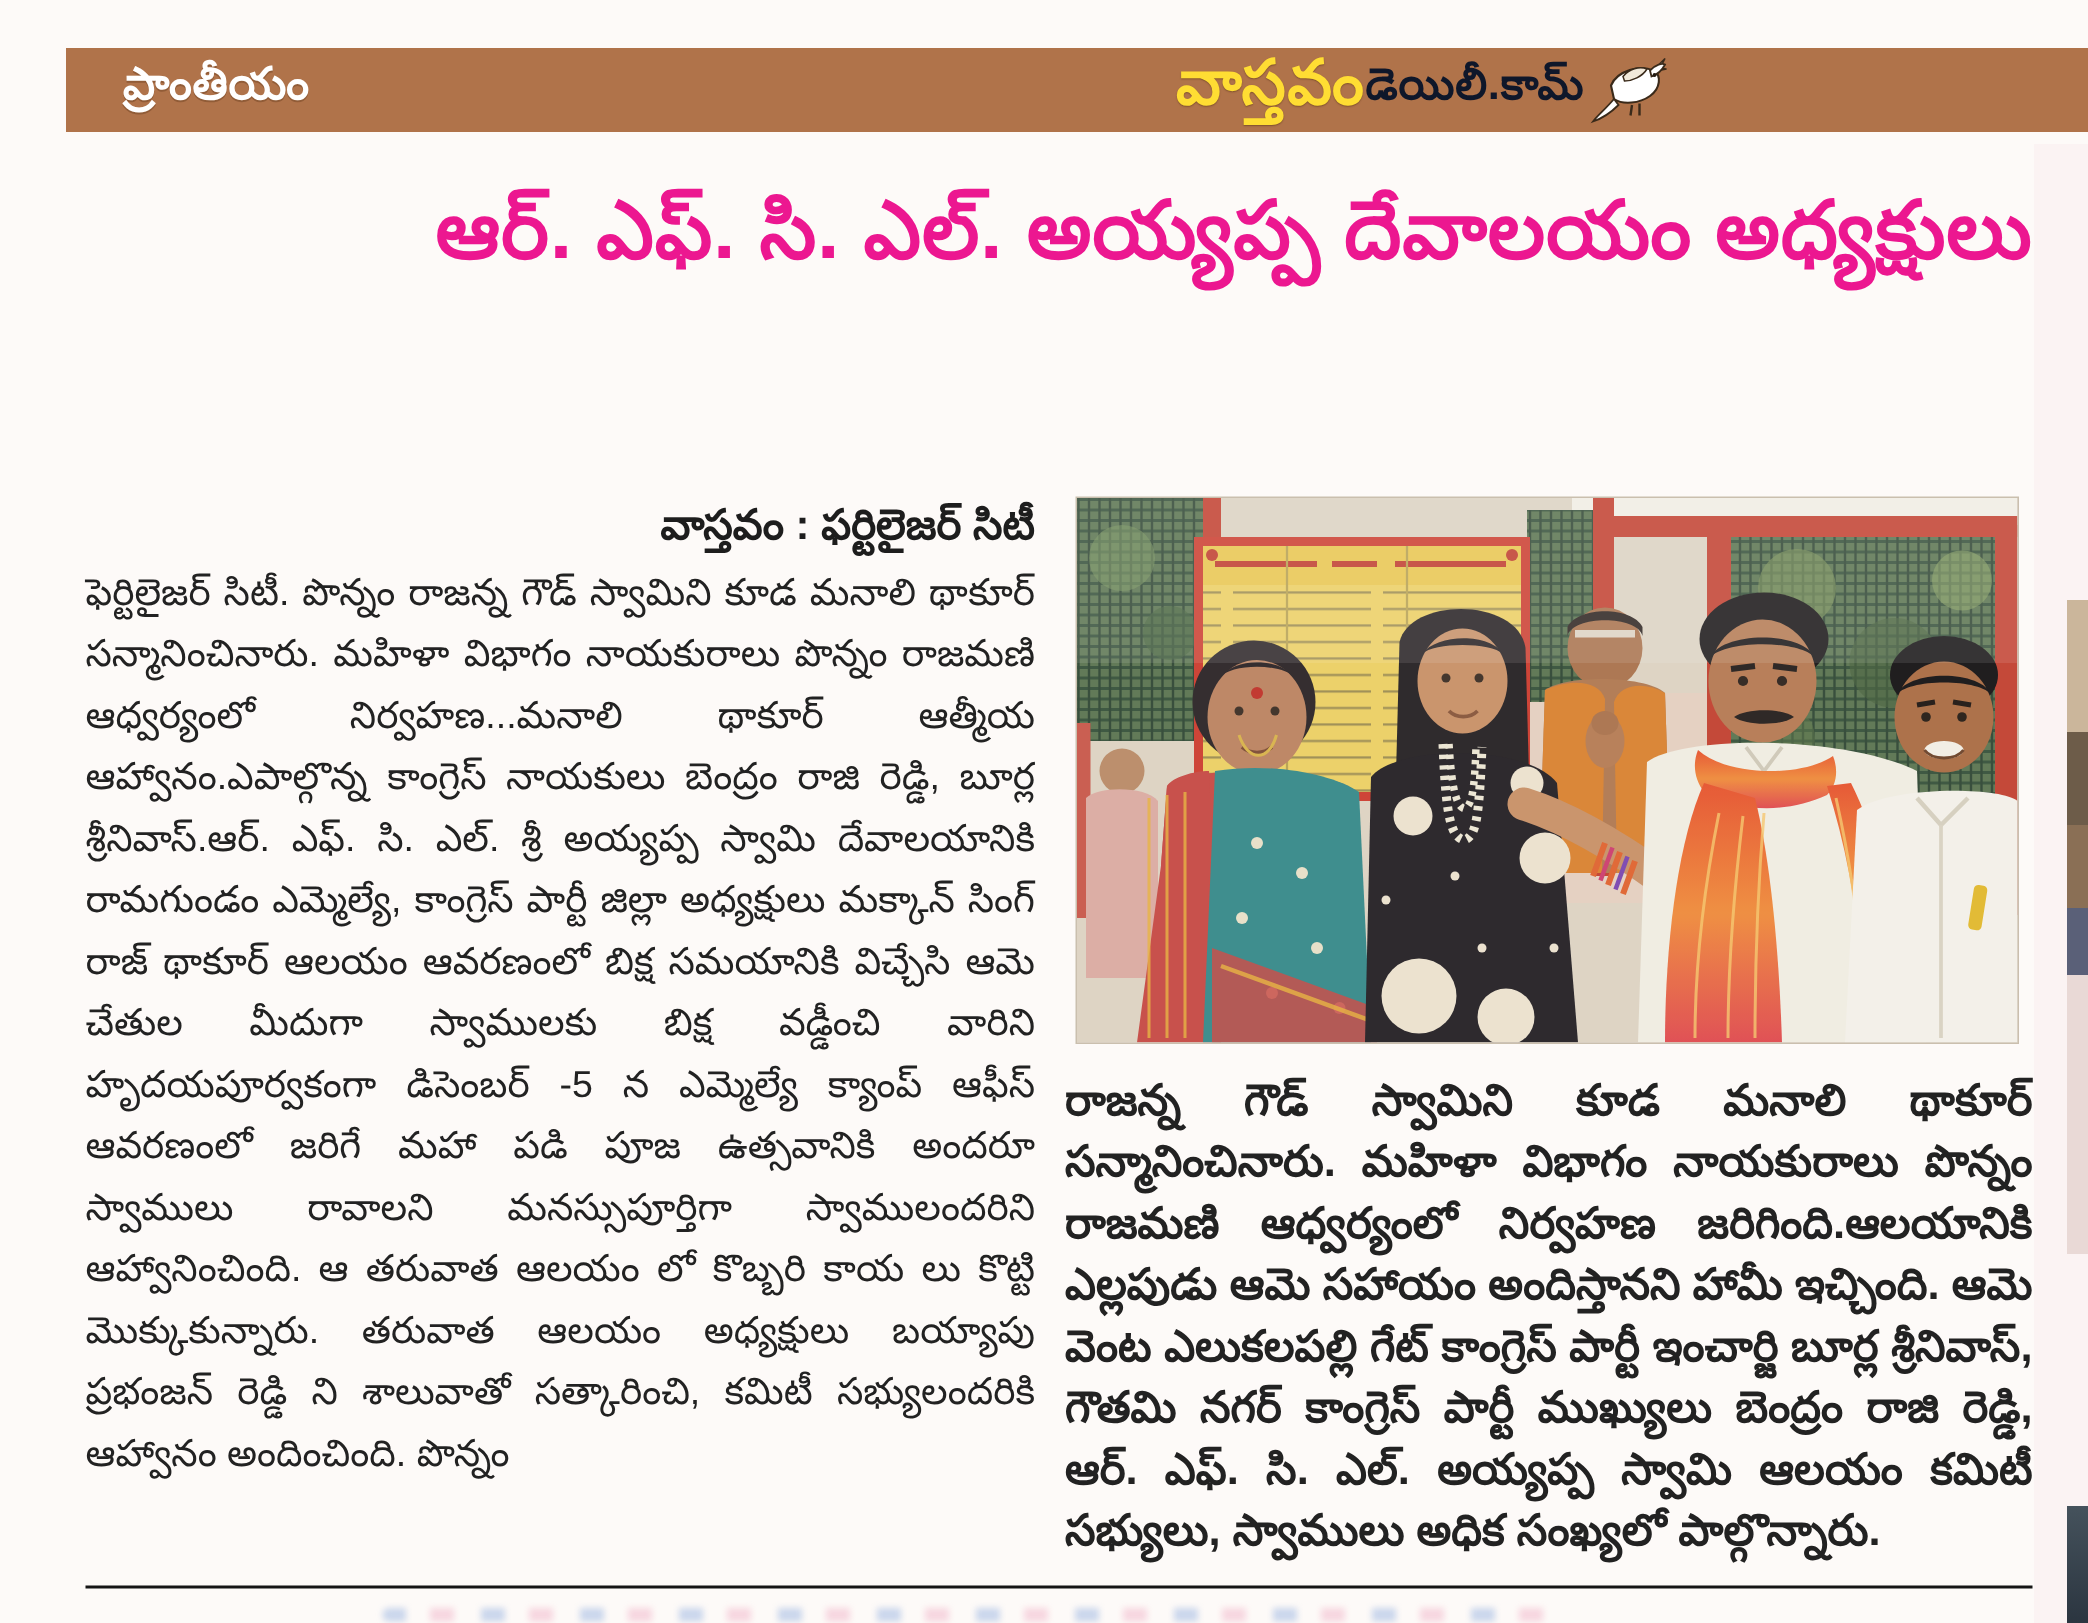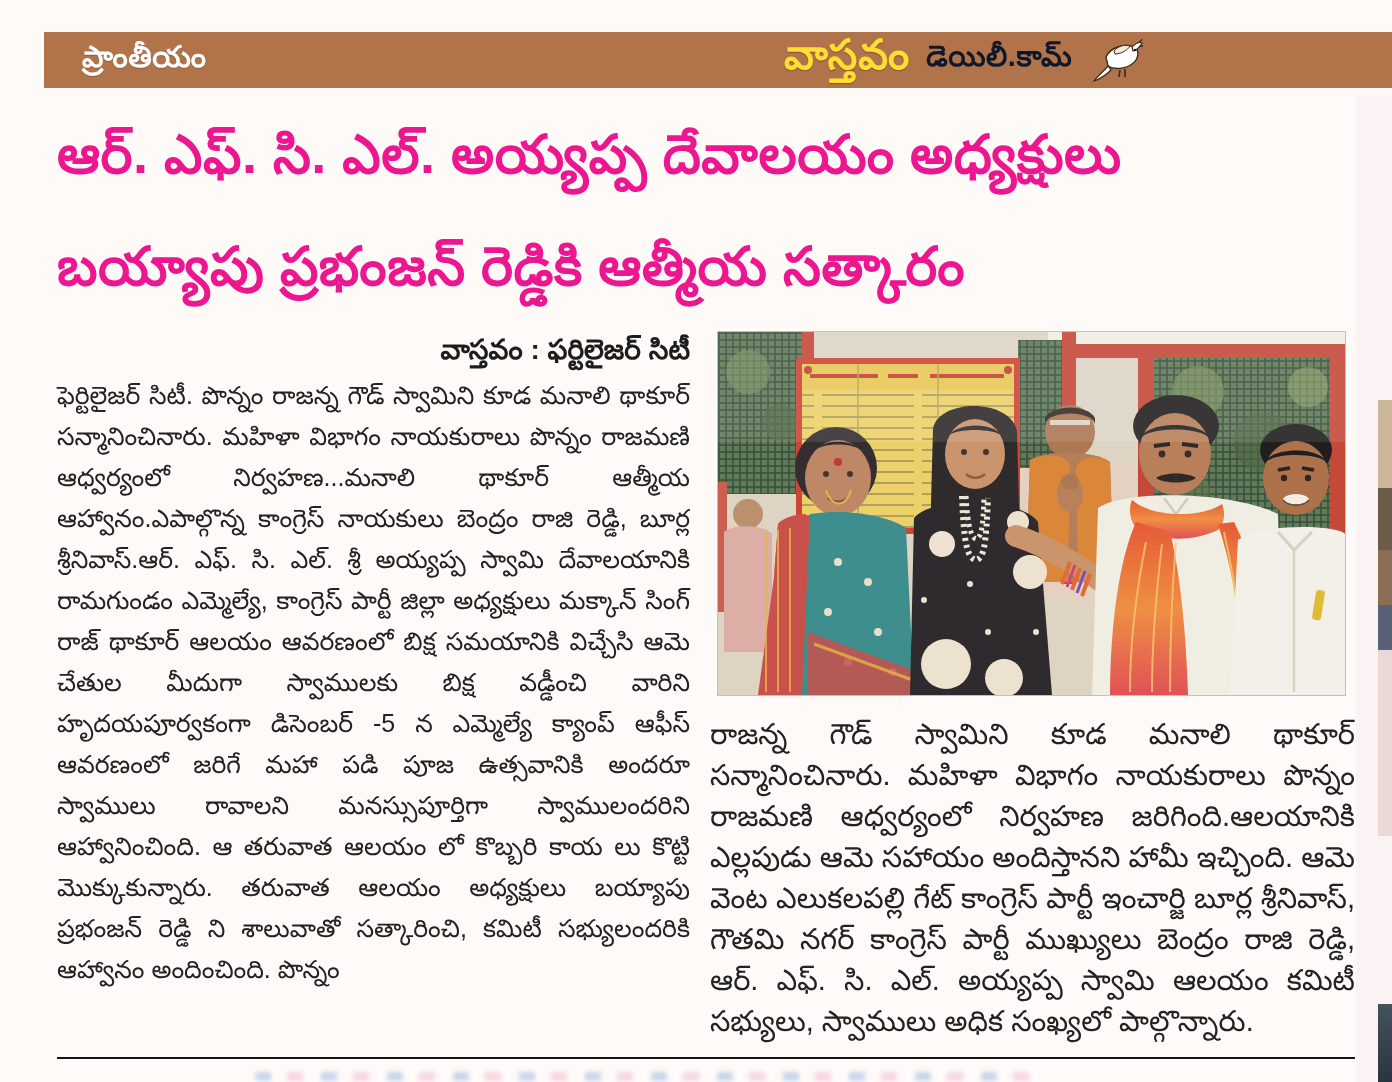--- a/index.html
+++ b/index.html
@@ -14,50 +14,50 @@
     position:absolute;left:44px;right:0;top:32px;height:56px;
     background:#b0734a;
   }
   .section-label{
     position:absolute;left:38px;top:0;height:56px;display:flex;align-items:center;
     color:#fff;font-size:30px;font-weight:600;letter-spacing:.5px;
     text-shadow:0 1px 0 rgba(90,50,20,.35);
   }
   .brand{
     position:absolute;left:740px;top:0;height:56px;
-    display:flex;align-items:center;gap:16px;
+    display:flex;align-items:center;
   }
   .brand-primary{
     color:#ffdd33;font-size:42px;font-weight:800;letter-spacing:1px;
     text-shadow:0 1px 1px rgba(70,40,10,.45);
   }
   .brand-secondary{
     color:#0f172a;font-size:29px;font-weight:600;letter-spacing:.5px;
   }
   .dove{width:52px;height:46px;margin-left:4px;}
   
   .headline{
-    position:absolute;left:57px;top:98px;width:1298px;text-align:left;
+    position:absolute;left:57px;top:98px;width:1298px;text-align:right;
     color:#ec1790;font-weight:800;
   }
   .headline .hl{
     font-size:54px;line-height:112px;white-space:nowrap;letter-spacing:.5px;
   }
   
   .col-left{
     position:absolute;left:57px;top:330px;width:633px;
   }
   .dateline{
     text-align:right;font-size:28px;font-weight:700;line-height:40px;color:#1d1d1d;
   }
   .bodytext{
     margin-top:5px;font-size:25px;line-height:41px;text-align:justify;color:#222;
   }
   .col-right{
-    position:absolute;left:710px;top:332px;width:645px;
+    position:absolute;left:710px;top:332px;width:645px;font-weight:bold;
   }
   .photo{
     width:627px;height:363px;margin-left:8px;background:#d8cfc0;
     outline:1px solid #cabfae;
   }
   .photo svg{display:block;width:100%;height:100%;}
   .caption{
     margin-top:19px;font-size:29px;line-height:41px;text-align:justify;color:#222;
   }
   
@@ -100,21 +100,20 @@
       <path d="M16 29 C10 36, 5 40, 2 44 C8 42, 14 38, 19 33 Z" fill="#ffffff" stroke="#3a2a1a" stroke-width="1.2"></path>
       <path d="M22 14 C26 9, 33 7, 38 9 C35 14, 28 17, 23 17 Z" fill="#f1e9da" stroke="#3a2a1a" stroke-width="1"></path>
       <circle cx="43" cy="13" r="1.3" fill="#221a12"></circle>
       <path d="M28 33 L27 40 M33 32 L33 40" stroke="#3a2a1a" stroke-width="1.6"></path>
     </svg>
   </div>
 </div>
 
 <div class="headline">
   <div class="hl">ఆర్. ఎఫ్. సి. ఎల్. అయ్యప్ప దేవాలయం అధ్యక్షులు</div>
-  <div class="hl">బయ్యాపు ప్రభంజన్ రెడ్డికి ఆత్మీయ సత్కారం</div>
 </div>
 
 <div class="col-left">
   <div class="dateline">వాస్తవం : ఫర్టిలైజర్ సిటీ</div>
   <div class="bodytext">ఫెర్టిలైజర్ సిటీ. పొన్నం రాజన్న గౌడ్ స్వామిని కూడ మనాలి థాకూర్ సన్మానించినారు. మహిళా విభాగం నాయకురాలు పొన్నం రాజమణి ఆధ్వర్యంలో నిర్వహణ...మనాలి థాకూర్ ఆత్మీయ ఆహ్వానం.ఎపాల్గొన్న కాంగ్రెస్ నాయకులు బెంద్రం రాజి రెడ్డి, బూర్ల శ్రీనివాస్.ఆర్. ఎఫ్. సి. ఎల్. శ్రీ అయ్యప్ప స్వామి దేవాలయానికి రామగుండం ఎమ్మెల్యే, కాంగ్రెస్ పార్టీ జిల్లా అధ్యక్షులు మక్కాన్ సింగ్ రాజ్ థాకూర్ ఆలయం ఆవరణంలో బిక్ష సమయానికి విచ్చేసి ఆమె చేతుల మీదుగా స్వాములకు బిక్ష వడ్డీంచి వారిని హృదయపూర్వకంగా డిసెంబర్ -5  న ఎమ్మెల్యే క్యాంప్ ఆఫీస్ ఆవరణంలో జరిగే మహా పడి పూజ ఉత్సవానికి అందరూ స్వాములు రావాలని మనస్సుపూర్తిగా స్వాములందరిని ఆహ్వానించింది. ఆ తరువాత ఆలయం లో కొబ్బరి కాయ లు కొట్టి మొక్కుకున్నారు. తరువాత ఆలయం అధ్యక్షులు బయ్యాపు ప్రభంజన్ రెడ్డి ని శాలువాతో సత్కారించి, కమిటీ సభ్యులందరికి ఆహ్వానం అందించింది. పొన్నం</div>
 </div>
 
 <div class="col-right">
   <div class="photo">
     <svg viewBox="0 0 627 363" preserveAspectRatio="none" aria-hidden="true">

